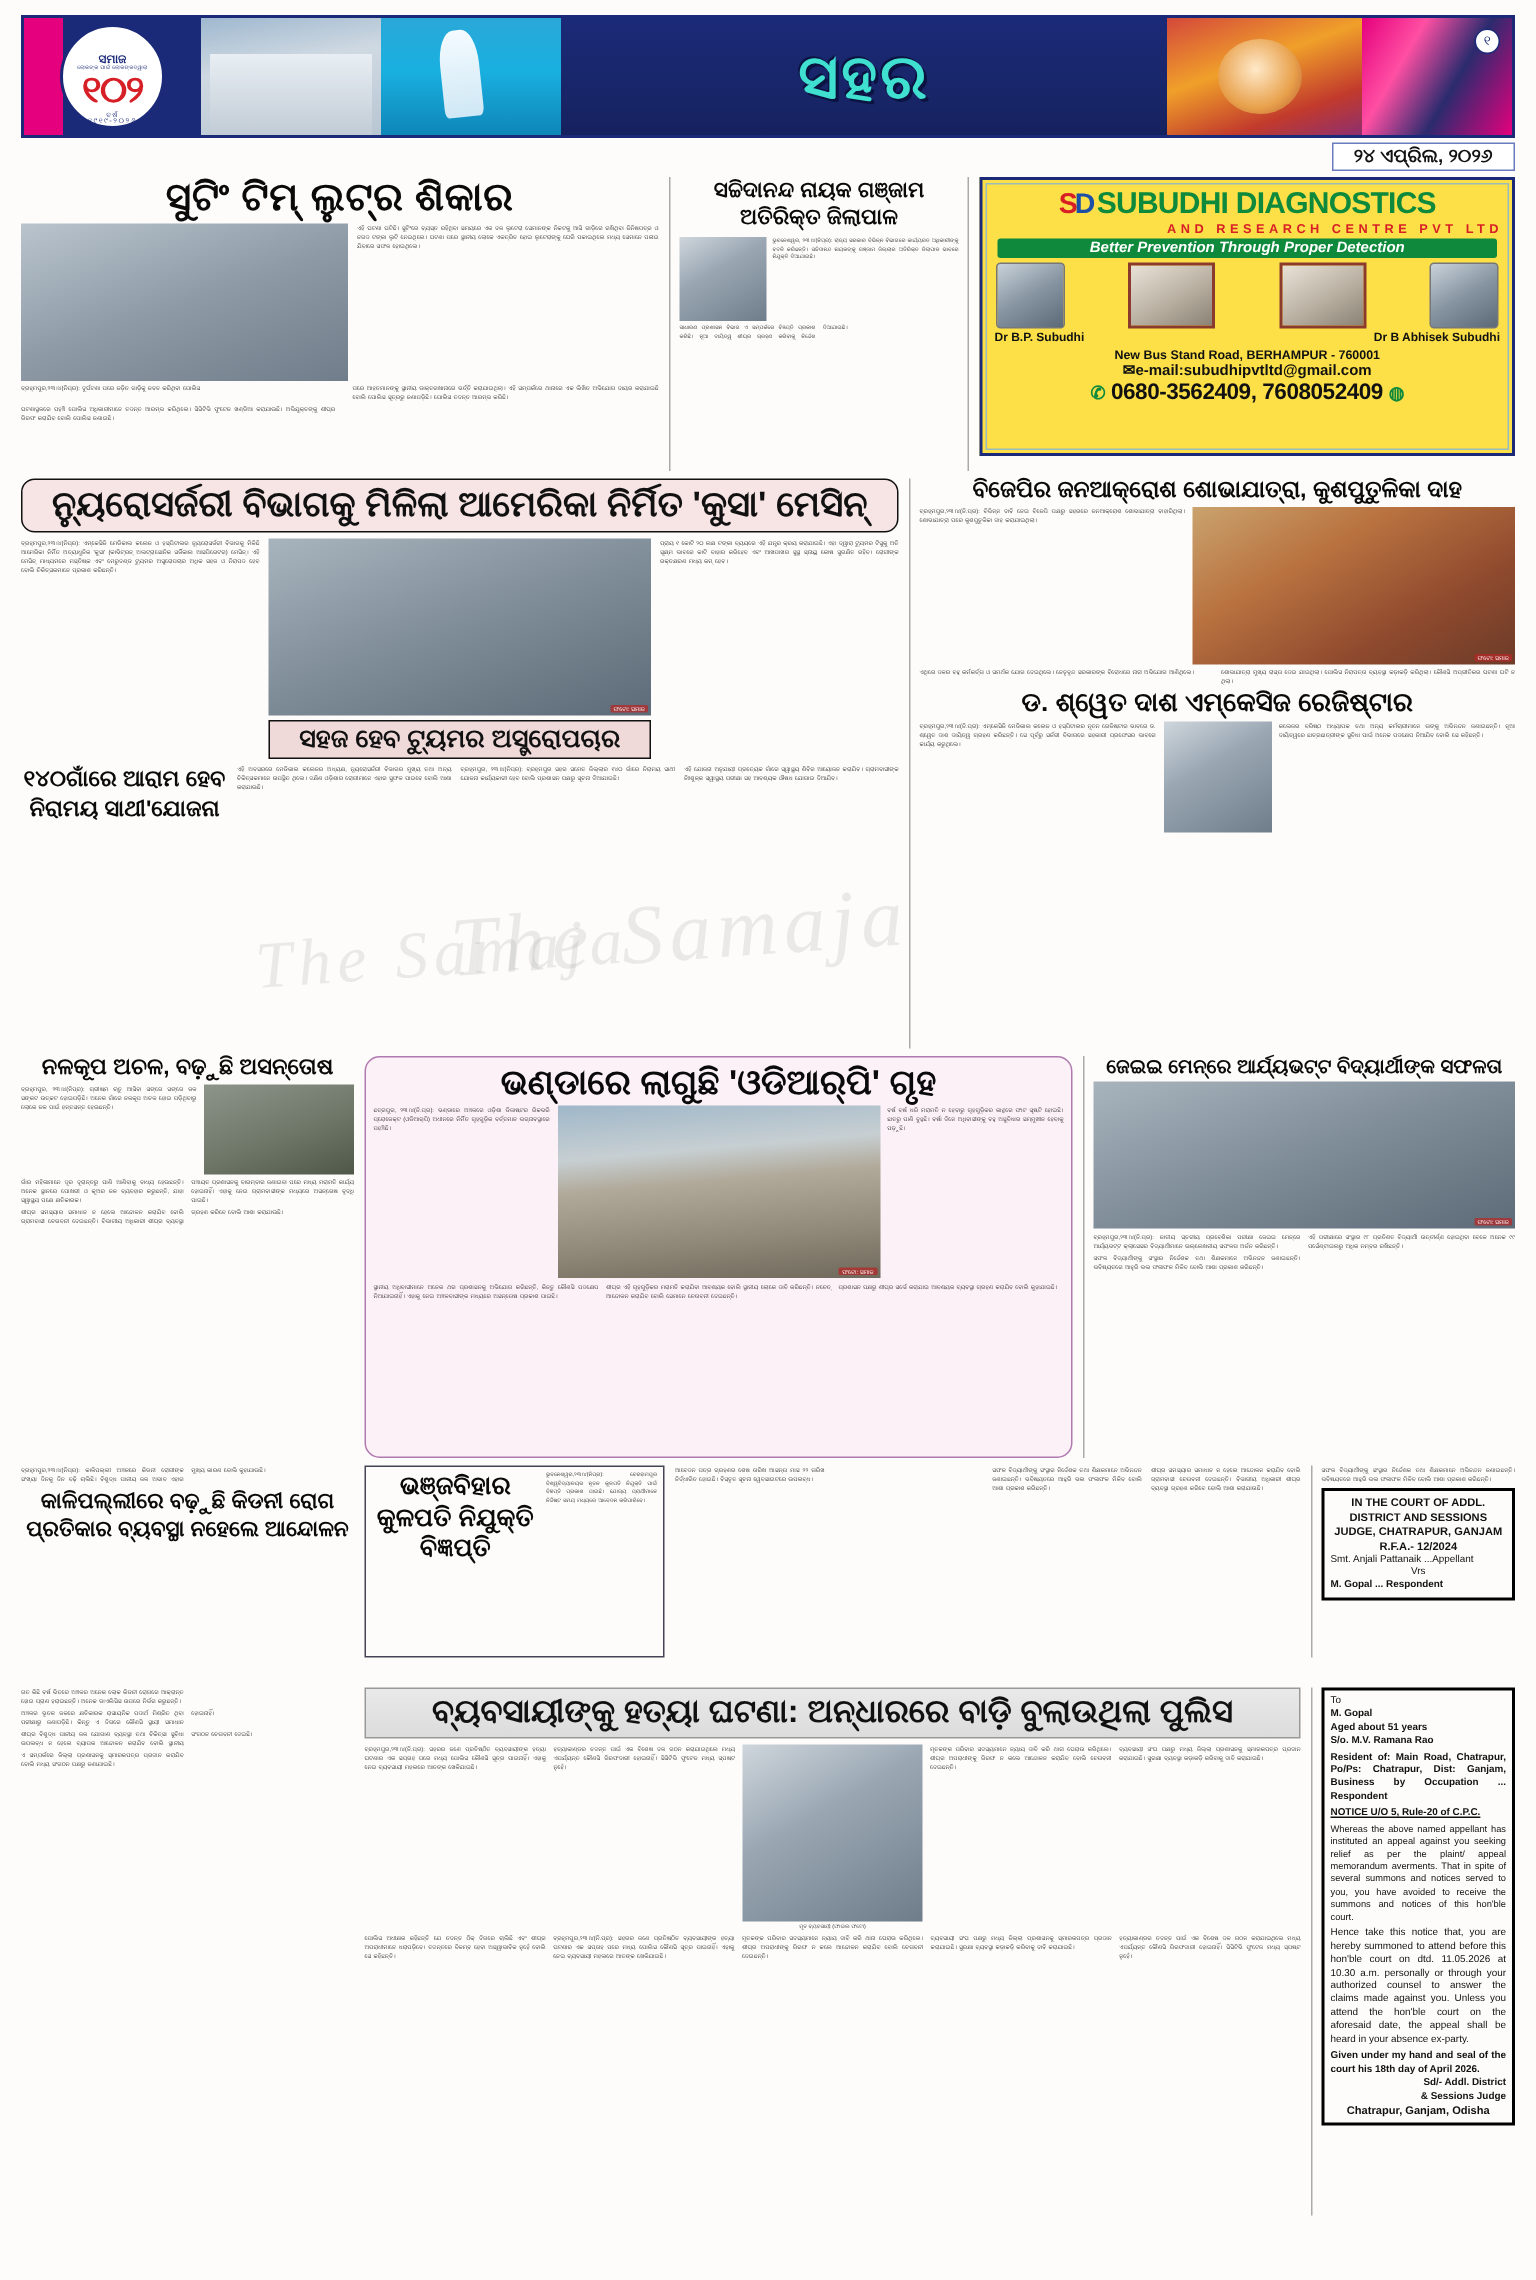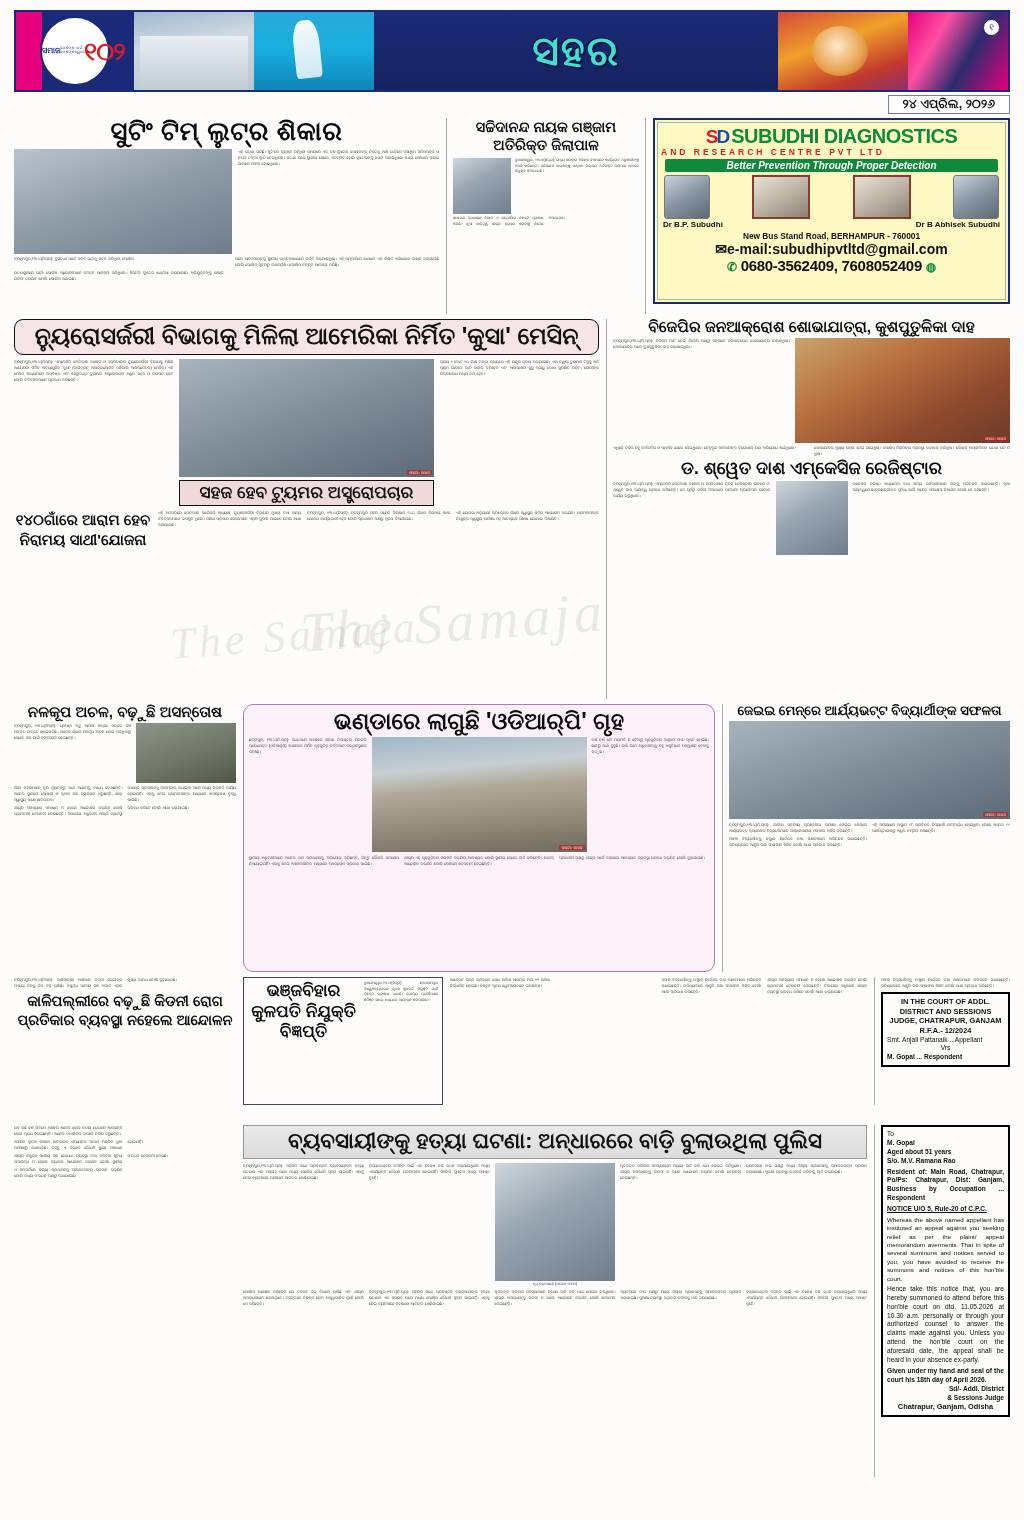--- a/index.html
+++ b/index.html
@@ -27,21 +27,21 @@
   }
   .mh-logo {
     width: 118px; flex: 0 0 118px;
     background: linear-gradient(90deg,#e5007d 0%, #e5007d 22%, #1b2a78 22%, #1b2a78 100%);
     display: flex; align-items: center; justify-content: center;
     position: relative;
   }
   .mh-logo-circle {
     width: 70px; height: 70px; border-radius: 50%;
     background: #fff; border: 2px solid #1b2a78;
-    display: flex; flex-direction: row; align-items: center; justify-content: flex-start;
+    display: flex; flex-direction: column; align-items: center; justify-content: flex-end;
     line-height: 1;
   }
   .mh-logo-top { font-size: 8px; color:#1b2a78; font-weight: bold; }
   .mh-logo-sub { font-size: 3.6px; color:#1b2a78; letter-spacing: .2px; }
   .mh-logo-num { font-size: 25px; color:#d61f26; font-weight: bold; letter-spacing:-1px; }
   .mh-logo-yr { font-size: 4.5px; color:#1b2a78; letter-spacing:1px; margin-top:2px;}
   .mh-logo-yr2 { font-size: 5px; color:#1b2a78; letter-spacing:1px; }
 
   .mh-img { flex: 0 0 120px; position: relative; overflow: hidden; }
   .mh-img.a { background: linear-gradient(170deg,#9fb8cf 0%,#cfd9e2 40%,#b8c6d3 100%); }
@@ -111,45 +111,45 @@
 
   .h-lead { font-size: 26px; letter-spacing: .5px; margin-bottom: 4px;}
   .h-mid  { font-size: 14.5px; line-height:1.25; margin-bottom: 4px;}
 
   .tl-body { display:flex; gap:6px; }
   .tl-photo { flex: 0 0 218px; height:105px; }
   .tl-cols { flex:1 1 auto; display:flex; gap:5px; }
 
   
   .ad-subudhi {
-    border: 2px solid #1b2a78; background:#fef9c3; height: 186px; padding: 2px;
+    border: 2px solid #1b2a78; background:#fde047; height: 186px; padding: 2px;
     position: relative; overflow:hidden;
   }
   .ad-inner{ border:1px solid #9bb; height:100%; padding:2px 3px; }
   .ad-title-row{ display:flex; align-items:center; justify-content:center; gap:3px;}
   .sd-mark{ font-size:19px; font-weight:bold; color:#d81f26; letter-spacing:-2px;}
   .sd-mark .b{color:#1b4fa8;}
   .ad-title{ font-size:20px; font-weight:bold; color:#0f8a3c; letter-spacing:-0.5px;}
-  .ad-sub{ text-align:left; font-size:8.5px; font-weight:bold; color:#d81f26; letter-spacing:3px; margin-top:-1px;}
+  .ad-sub{ text-align:right; font-size:8.5px; font-weight:bold; color:#d81f26; letter-spacing:3px; margin-top:-1px;}
   .ad-band{
     margin:2px 4px 3px 4px; background:#0f8a3c; color:#fff; font-size:10px; font-weight:bold;
     font-style:italic; text-align:center; padding:1px 0; border-radius:2px;
   }
   .ad-photos{ display:flex; justify-content:space-between; align-items:flex-start; padding:0 3px;}
   .ad-ph{ width:46px;height:44px;border:1px solid #777; }
   .ad-ph.dr{ border-radius:3px; background:linear-gradient(150deg,#c9d2d9,#8795a2 50%,#5c6a78); }
   .ad-ph.mc{ width:58px;height:44px; background:linear-gradient(150deg,#e8e2d6,#b9b0a2 55%,#8a8274); border:2px solid #8b3a2e;}
   .ad-docnames{ display:flex; justify-content:space-between; padding:0 2px; margin-top:1px;}
   .ad-docname{ font-size:8px; font-weight:bold; color:#111;}
   .ad-list{ display:flex; gap:6px; margin-top:2px; padding:0 3px;}
   .ad-list ul{ list-style:none; }
   .ad-list li{ font-size:7.4px; color:#1b2a78; font-family:"Liberation Serif",serif; letter-spacing:0px; white-space:nowrap;}
   .ad-list li:before{ content:"➣ "; color:#1b4fa8; font-size:6px;}
   .ad-addr{ text-align:center; font-size:8.3px; font-weight:bold; color:#111; margin-top:2px;}
-  .ad-mail{ text-align:center; font-size:14px; font-weight:bold; color:#111;}
+  .ad-mail{ text-align:center; font-size:10px; font-weight:bold; color:#111;}
   .ad-phone{ text-align:center; font-size:15px; font-weight:bold; color:#111; letter-spacing:-0.3px; margin-top:0px;}
   .ad-phone .ic{ color:#0f8a3c; font-size:12px;}
 
   
   .sec2 { display:flex; gap:7px; margin-top:5px; height: 380px; }
   .sec2-left { flex: 0 0 585px; }
   .sec2-right{ flex: 1 1 auto; border-left:1px solid #aaa; padding-left:6px;}
 
   .boxhl {
     border: 1.5px solid #111; border-radius: 9px; background:#f7e4e4;

